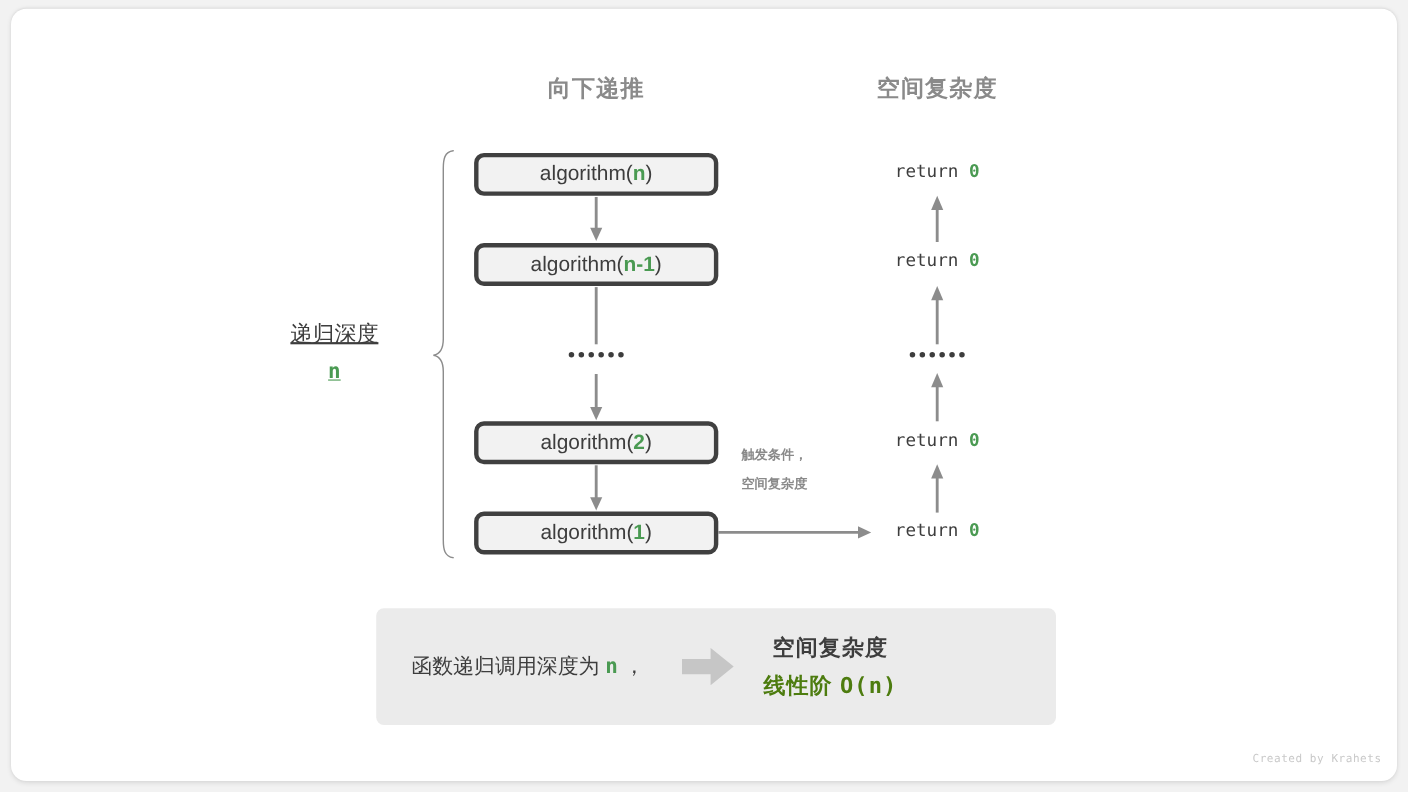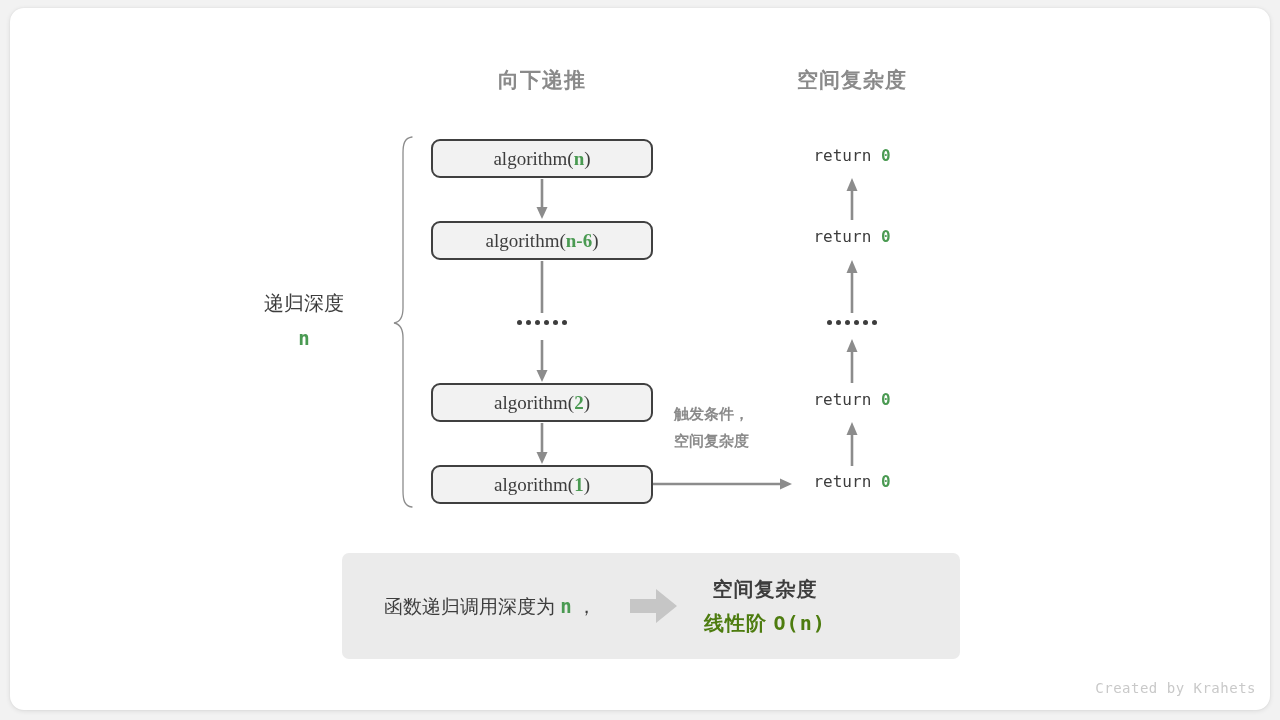--- a/index.html
+++ b/index.html
@@ -45,26 +45,26 @@
   #header-up   { left: 826px; top: 58px; }
 
   
   .call-box {
     position: absolute;
     width: 222px;
     height: 39px;
     transform: translateX(-50%);
     box-sizing: border-box;
     background: #f2f2f2;
-    border: 2px solid #404040;
+    border: 4px solid #404040;
     border-radius: 9px;
     display: flex;
     align-items: center;
     justify-content: center;
-    font-family: Liberation Serif, serif;
+    font-family: Liberation Sans, sans-serif;
     font-size: 19px;
     color: #3d3d3d;
     white-space: nowrap;
   }
   .call-box .arg { color: #4a9a52; font-weight: bold; }
 
   
   .ret {
     position: absolute;
     transform: translateX(-50%);
@@ -112,20 +112,21 @@
     width: 22px;
     height: 372px;
   }
   #brace svg { display: block; }
 
   .depth-label {
     position: absolute;
     transform: translateX(-50%);
     text-align: left;
     white-space: nowrap;
+    text-decoration: underline;
   }
   #depth-text {
     left: 278px;
     top: 282px;
     font-size: 20px;
     color: #3d3d3d;
   }
   #depth-value {
     left: 278px;
     top: 319px;
@@ -133,42 +134,42 @@
     font-size: 19px;
     font-weight: bold;
     color: #4a9a52;
   }
 
   
   #trigger-note {
     position: absolute;
     left: 648px;
     top: 392px;
-    font-size: 15px;
+    font-size: 12px;
     font-weight: bold;
     color: #8a8a8a;
     line-height: 27px;
     white-space: nowrap;
   }
 
   
   #summary {
     position: absolute;
     left: 316px;
     top: 545px;
     width: 618px;
     height: 106px;
     background: #ebebeb;
     border-radius: 7px;
     display: flex;
     align-items: center;
   }
   #summary-left {
     flex: 0 0 auto;
-    padding-left: 42px;
+    padding-left: 32px;
     font-size: 19px;
     color: #3d3d3d;
     line-height: 33px;
     white-space: nowrap;
   }
   #summary-left .mono { font-family: "DejaVu Sans Mono", monospace; }
   #summary-left .hl { font-family: "DejaVu Sans Mono", monospace; color: #4a9a52; font-weight: bold; }
 
   #summary-arrow {
     flex: 0 0 auto;
@@ -196,21 +197,21 @@
     letter-spacing: 1px;
   }
   #summary-complexity .mono { font-family: "DejaVu Sans Mono", monospace; }
 
   
   #credit {
     position: absolute;
     right: 30px;
     bottom: 14px;
     font-family: "DejaVu Sans Mono", monospace;
-    font-size: 14px;
+    font-size: 10px;
     color: #c9c9c9;
     letter-spacing: 0.5px;
     white-space: nowrap;
   }
 </style>
 </head>
 <body>
 
 <div id="card">
   <div class="stage">
@@ -226,21 +227,21 @@
 
     <div class="v-arrow" style="left:516px; top:171px;">
       <svg width="16" height="41" viewBox="0 0 16 41">
         <line x1="8" y1="0" x2="8" y2="30" stroke="#8c8c8c" stroke-width="2.6"></line>
         <polygon points="8,40 2.5,28 13.5,28" fill="#8c8c8c"></polygon>
       </svg>
     </div>
 
     <div class="call-box" style="left:516px; top:213px;">
       <span>algorithm(</span>
-        <span class="arg">n-6</span>
+        <span class="arg">n-1</span>
         <span>)</span>
     </div>
 
     <div class="v-arrow" style="left:516px; top:253px;">
       <svg width="16" height="52" viewBox="0 0 16 52">
         <line x1="8" y1="0" x2="8" y2="52" stroke="#8c8c8c" stroke-width="2.6"></line>
       </svg>
     </div>
 
     <div class="dots" style="left:516px; top:312px;">

